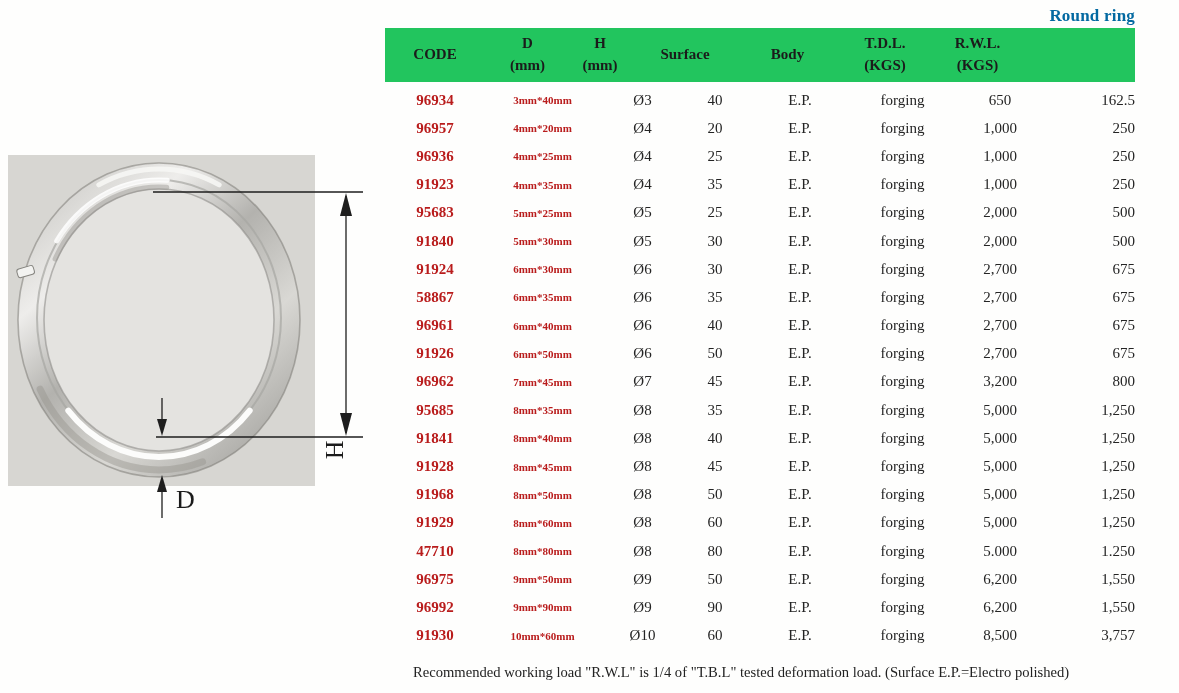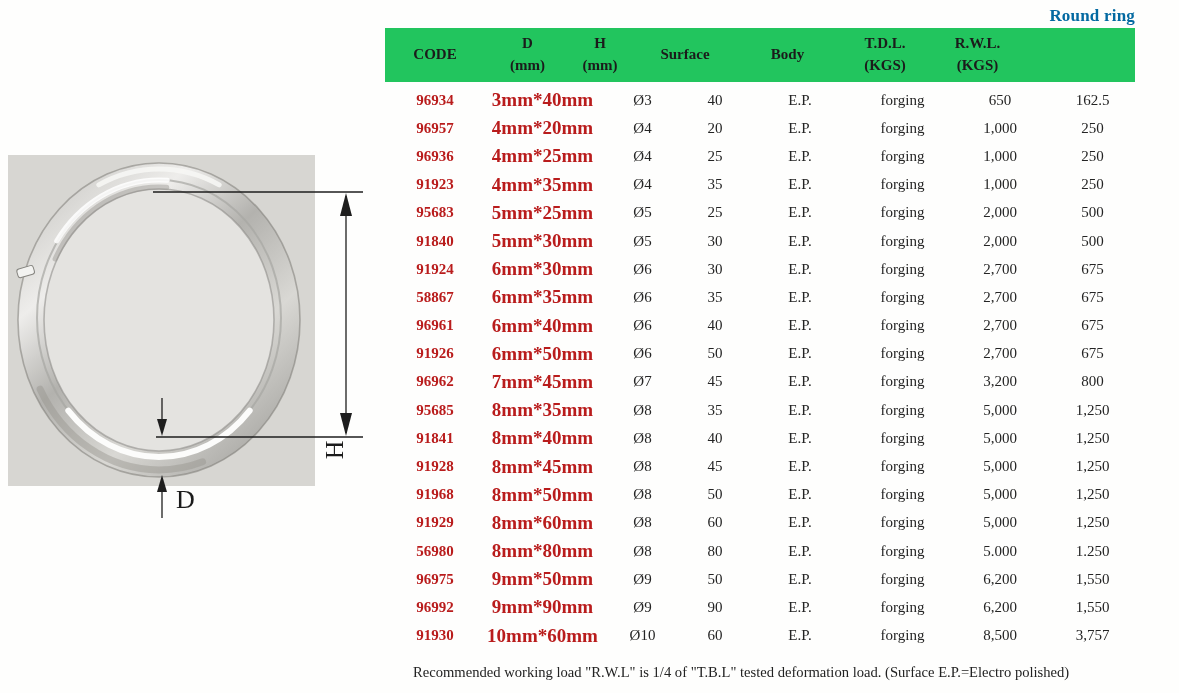--- a/index.html
+++ b/index.html
@@ -43,29 +43,29 @@
     font-weight:bold;font-size:15px;line-height:1.45;color:#1b1b1b;
   }
   .th .l2:empty{display:none;}
   .tbody{margin-top:4px;}
   .tr{display:flex;align-items:center;height:28.2px;}
   .td{
     text-align:center;font-size:15px;color:#242424;
     white-space:nowrap;
   }
   .td.col-0,.td.col-1{font-weight:bold;color:#b91c1c;}
-  .td.col-1{font-size:19px;}
+  .td.col-1{font-size:11px;}
   .col-0{width:100px;}
   .col-1{width:115px;}
   .col-2{width:85px;}
   .col-3{width:60px;}
   .col-4{width:110px;}
   .col-5{width:95px;align-items:center;}
   .col-6{width:100px;}
-  .col-7{width:85px;}
+  .col-7{width:85px;text-align:right;}
   
   .footnote{
     position:absolute;left:413px;top:664px;
     font-size:14.6px;color:#222;white-space:nowrap;
   }
 </style>
 </head>
 <body>
 
 <div class="photo">
@@ -308,21 +308,21 @@
         <div class="td col-0">91929</div>
         <div class="td col-1">8mm*60mm</div>
         <div class="td col-2">Ø8</div>
         <div class="td col-3">60</div>
         <div class="td col-4">E.P.</div>
         <div class="td col-5">forging</div>
         <div class="td col-6">5,000</div>
         <div class="td col-7">1,250</div>
       </div>
       <div class="tr">
-        <div class="td col-0">56980</div>
+        <div class="td col-0">47710</div>
         <div class="td col-1">8mm*80mm</div>
         <div class="td col-2">Ø8</div>
         <div class="td col-3">80</div>
         <div class="td col-4">E.P.</div>
         <div class="td col-5">forging</div>
         <div class="td col-6">5.000</div>
         <div class="td col-7">1.250</div>
       </div>
       <div class="tr">
         <div class="td col-0">96975</div>

